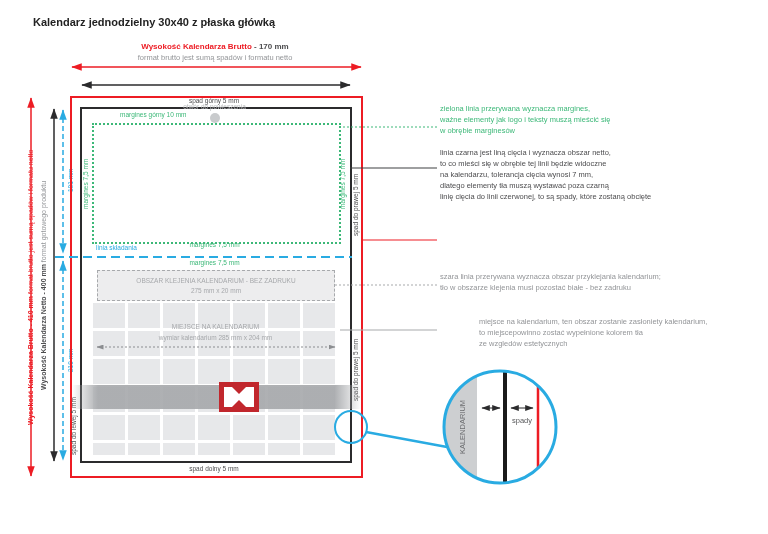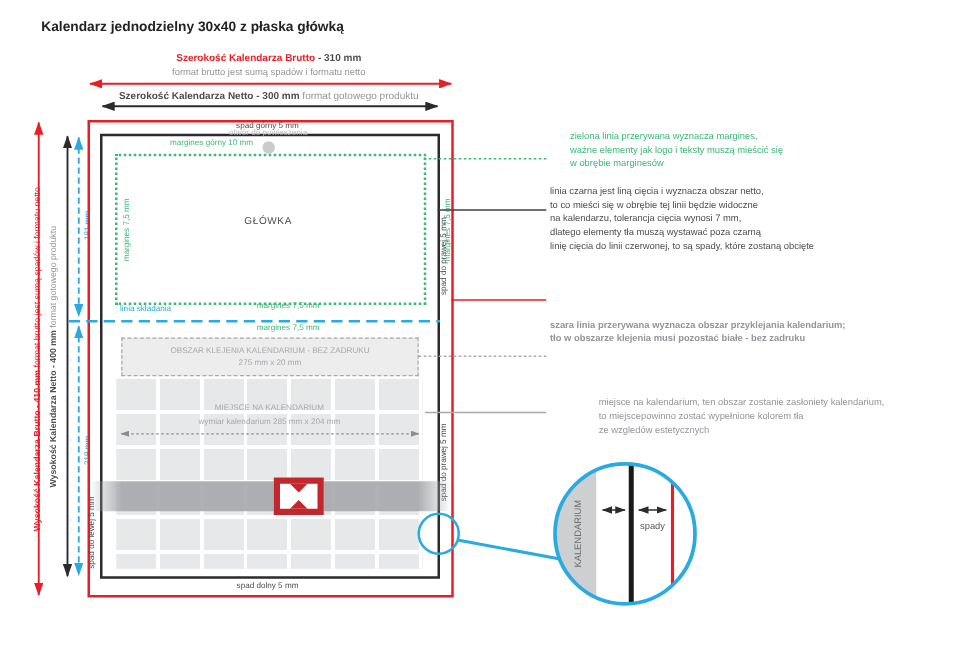--- a/index.html
+++ b/index.html
@@ -2,21 +2,21 @@
 <html><head>
 <meta charset="utf-8">
 <style>
   html,body{margin:0;padding:0;background:#fff;}
   #stage{position:relative;width:768px;height:534px;background:#fff;overflow:hidden;
          font-family:"Liberation Sans",sans-serif;color:#333;}
   .abs{position:absolute;}
   .b{font-weight:bold;}
   .ctr{text-align:center;}
   .red{color:#ed1c24;}
-  .green{color:#3cb878;margin-left:16px;}
+  .green{color:#3cb878;}
   .blue{color:#29abe2;}
   .gray{color:#939598;}
   .lgray{color:#b9bbbd;}
   .dark{color:#4d4d4f;}
   .t65{font-size:6.5px;line-height:8px;}
   .t7{font-size:7px;line-height:9px;}
   .t75{font-size:7.5px;line-height:11px;}
   .t8{font-size:8px;line-height:10px;}
   .vtext{writing-mode:vertical-rl;transform:rotate(180deg);white-space:nowrap;text-align:center;}
   .note{white-space:pre-line;font-size:7.5px;line-height:11px;}
@@ -42,44 +42,40 @@
   svg text{font-family:"Liberation Sans",sans-serif;}
 </style>
 </head>
 <body>
 
 <div id="stage">
 
   <div class="abs b" style="left:33px;top:16px;font-size:11px;color:#222;">Kalendarz jednodzielny 30x40 z płaska główką</div>
 
   <div class="abs ctr t8" style="left:55px;top:42px;width:320px;">
-    <span class="b red">Szerokość Kalendarza Brutto</span><span class="b dark"> - 310 mm</span>
+    <span class="b red">Wysokość Kalendarza Brutto</span><span class="b dark"> - 170 mm</span>
   </div>
   <div class="abs ctr t75 gray" style="left:55px;top:52px;width:320px;">format brutto jest sumą spadów i formatu netto</div>
-  <div class="abs ctr t8" style="left:55px;top:72px;width:320px;">
-    <span class="b dark">Szerokość Kalendarza Netto - 300 mm</span><span class="gray" style="font-weight:normal;"> format gotowego produktu</span>
-  </div>
 
   <div class="abs vtext t7" style="left:26px;top:96px;height:382px;">
     <span class="b red">Wysokość Kalendarza Brutto - 410 mm</span><span class="red"> format brutto jest sumą spadów i formatu netto</span>
   </div>
   <div class="abs vtext t7" style="left:39px;top:107px;height:356px;">
     <span class="b dark">Wysokość Kalendarza Netto - 400 mm</span><span class="gray"> format gotowego produktu</span>
   </div>
   <div class="abs vtext t65 blue" style="left:67px;top:120px;height:120px;">181 mm</div>
   <div class="abs vtext t65 blue" style="left:67px;top:300px;height:120px;">219 mm</div>
 
   <div class="abs" id="red-box"></div>
   <div class="abs" id="black-box"></div>
   <div class="abs" id="green-box"></div>
 
   <div class="abs ctr t65 dark" style="left:80px;top:97px;width:268px;">spad górny 5 mm</div>
   <div class="abs t65 green" style="left:120px;top:111px;">margines górny 10 mm</div>
   <div class="abs ctr t65 lgray" style="left:92px;top:103px;width:245px;">otwór do powieszenia</div>
-  <div class="abs ctr t8 dark" style="left:92px;top:172px;width:245px;letter-spacing:.5px;">GŁÓWKA</div>
   <div class="abs vtext t65 green" style="left:82px;top:128px;height:112px;">margines 7,5 mm</div>
   <div class="abs vtext t65 green" style="left:339px;top:128px;height:112px;">margines 7,5 mm</div>
   <div class="abs vtext t65 dark" style="left:352px;top:150px;height:110px;">spad do prawej 5 mm</div>
   <div class="abs vtext t65 dark" style="left:352px;top:315px;height:110px;">spad do prawej 5 mm</div>
   <div class="abs vtext t65 dark" style="left:70px;top:372px;height:108px;">spad do lewej 5 mm</div>
   <div class="abs t65 blue" style="left:96px;top:244px;">linia składania</div>
   <div class="abs ctr t65 green" style="left:92px;top:241px;width:245px;">margines 7,5 mm</div>
   <div class="abs ctr t65 green" style="left:92px;top:259px;width:245px;">margines 7,5 mm</div>
 
   <div class="abs" id="glue-box">
@@ -99,21 +95,21 @@
   <div class="abs ctr t65 dark" style="left:80px;top:465px;width:268px;">spad dolny 5 mm</div>
 
   <div class="abs note green" style="left:440px;top:103px;">zielona linia przerywana wyznacza margines,
 ważne elementy jak logo i teksty muszą mieścić się
 w obrębie marginesów</div>
   <div class="abs note dark" style="left:440px;top:147px;">linia czarna jest liną cięcia i wyznacza obszar netto,
 to co mieści się w obrębie tej linii będzie widoczne
 na kalendarzu, tolerancja cięcia wynosi 7 mm,
 dlatego elementy tła muszą wystawać poza czarną
 linię cięcia do linii czerwonej, to są spady, które zostaną obcięte</div>
-  <div class="abs note gray" style="left:440px;top:254px;font-weight:bold;">szara linia przerywana wyznacza obszar przyklejania kalendarium;
+  <div class="abs note gray" style="left:440px;top:271px;">szara linia przerywana wyznacza obszar przyklejania kalendarium;
 tło w obszarze klejenia musi pozostać białe - bez zadruku</div>
   <div class="abs note gray" style="left:440px;top:316px;margin-left:39px;">miejsce na kalendarium, ten obszar zostanie zasłoniety kalendarium,
 to miejscepowinno zostać wypełnione kolorem tła
 ze wzgledów estetycznych</div>
 
   <svg width="768" height="534" viewBox="0 0 768 534">
     <defs>
       <marker id="m-red" viewBox="0 0 7 5" refX="6.5" refY="2.5" markerWidth="7" markerHeight="5" orient="auto-start-reverse">
           <path d="M0,0 L7,2.5 L0,5 Z" fill="#ed1c24"></path>
         </marker>

